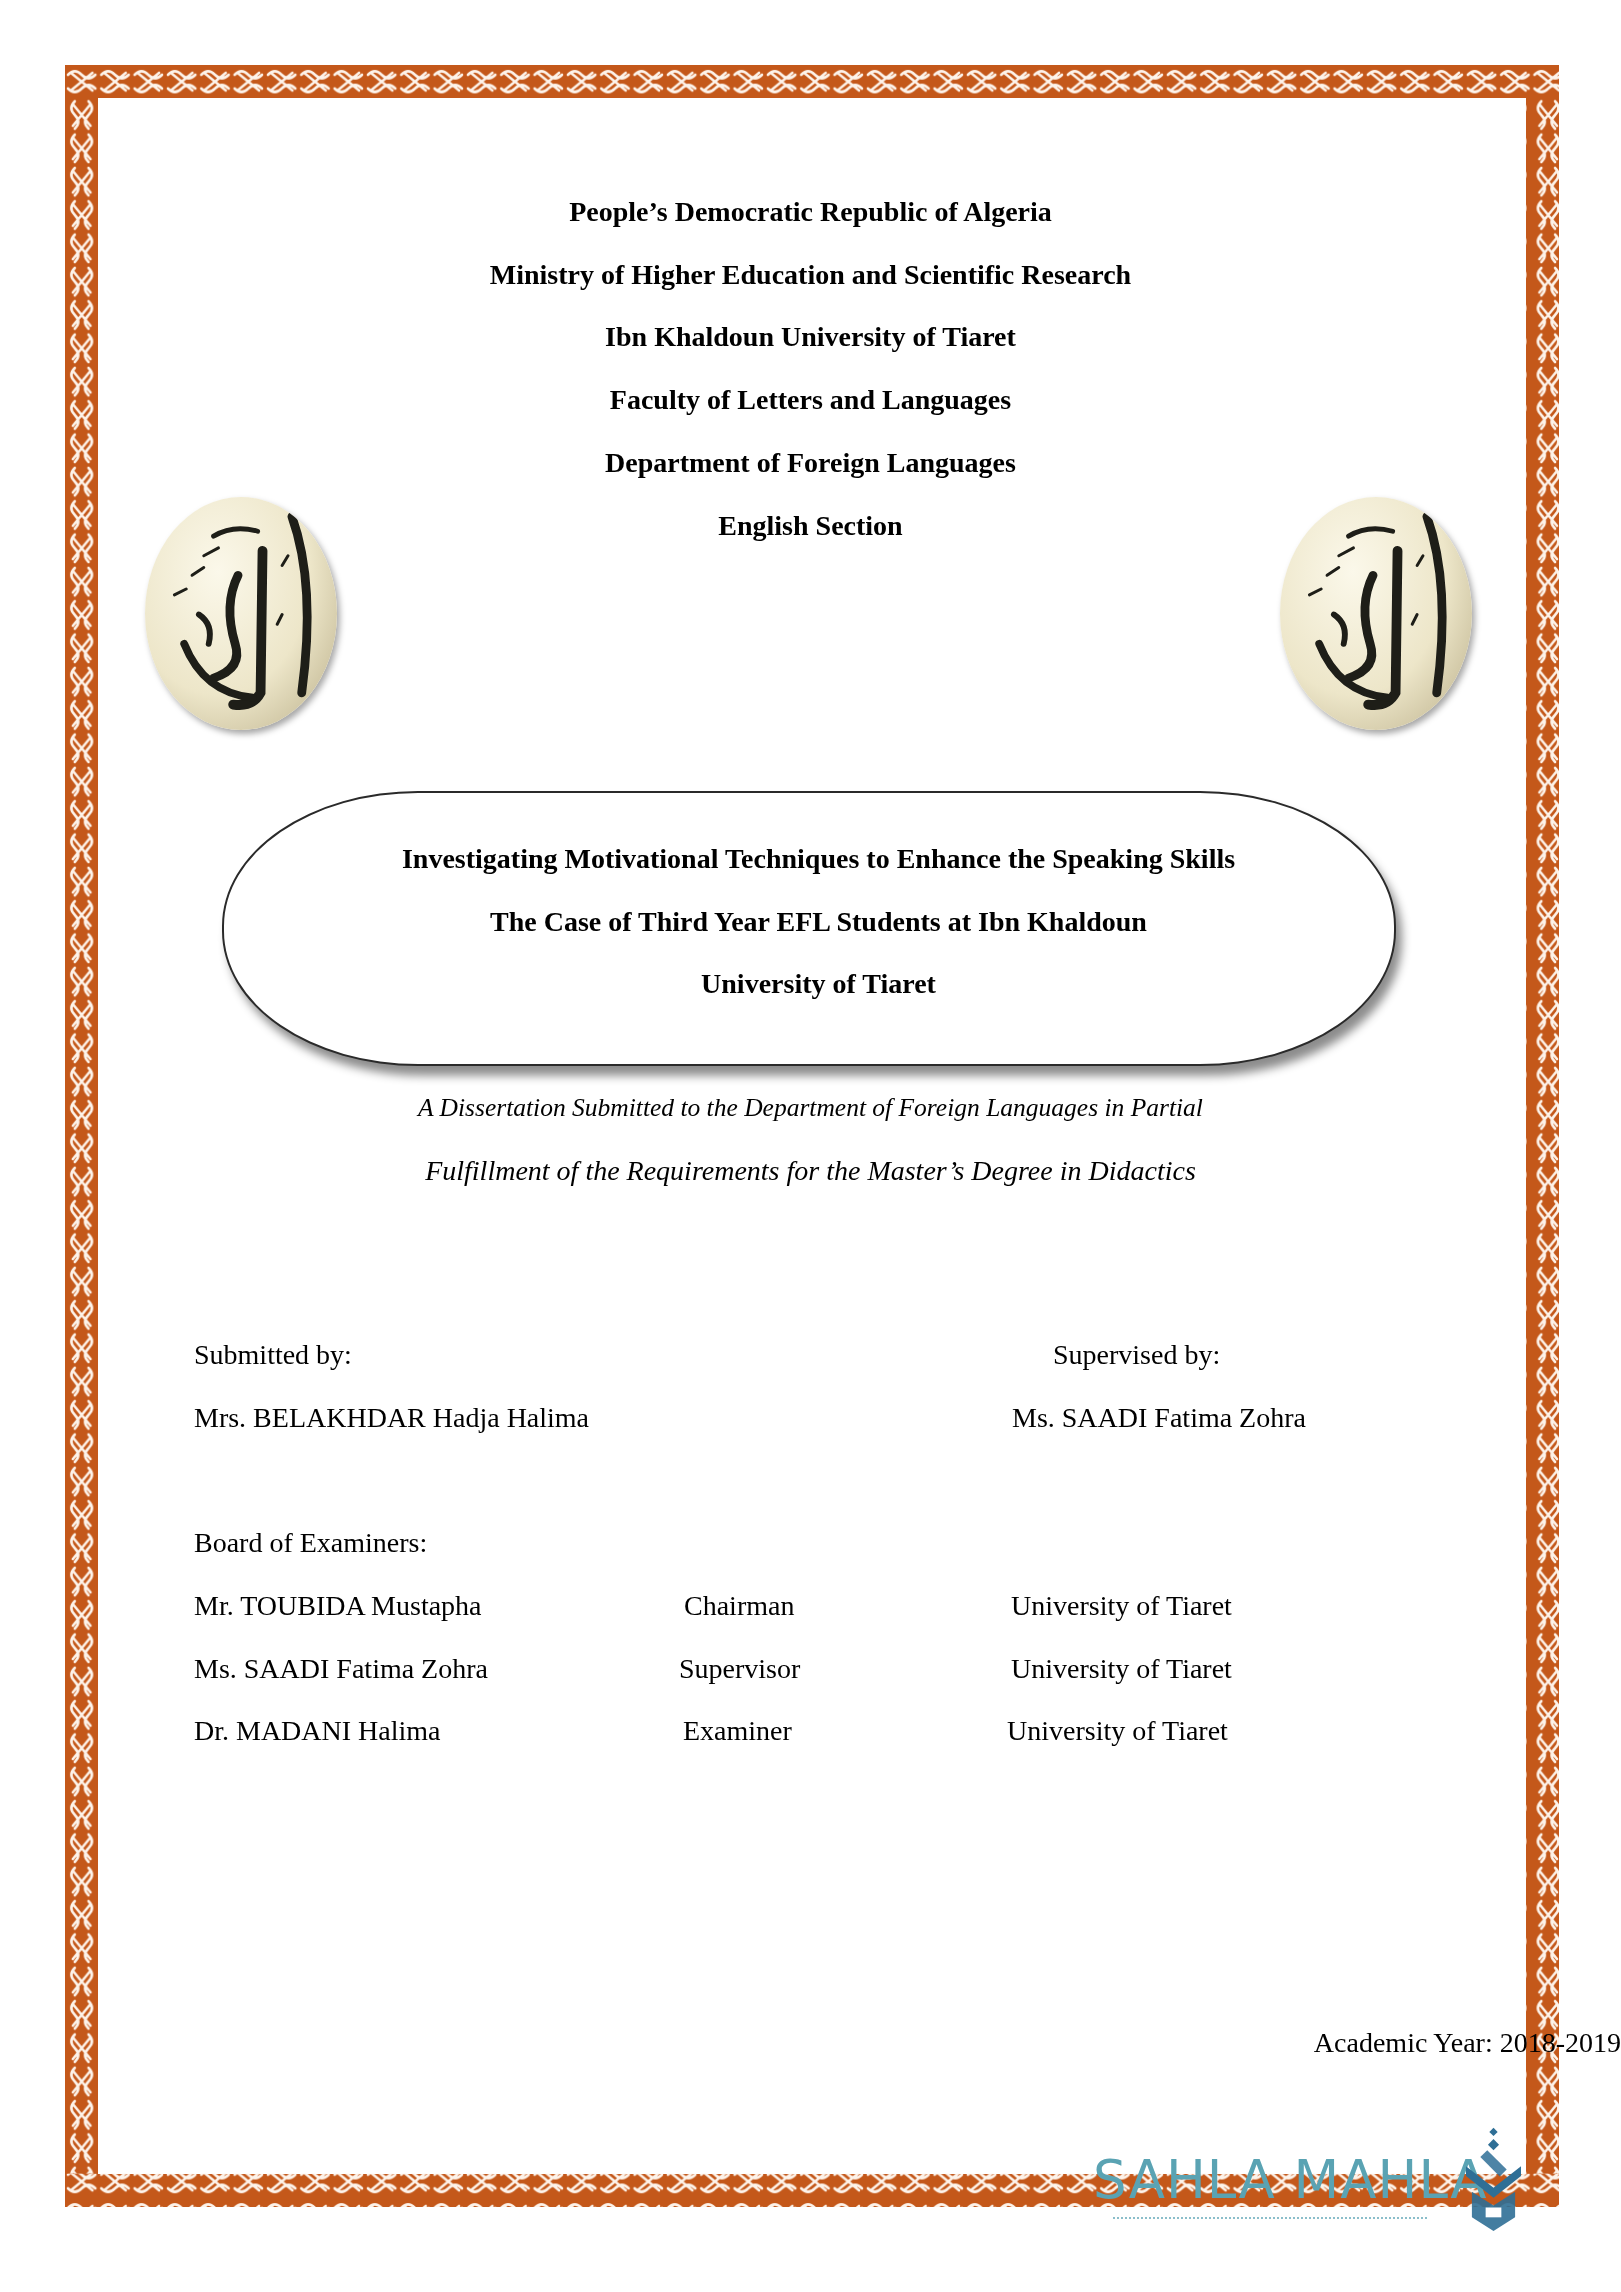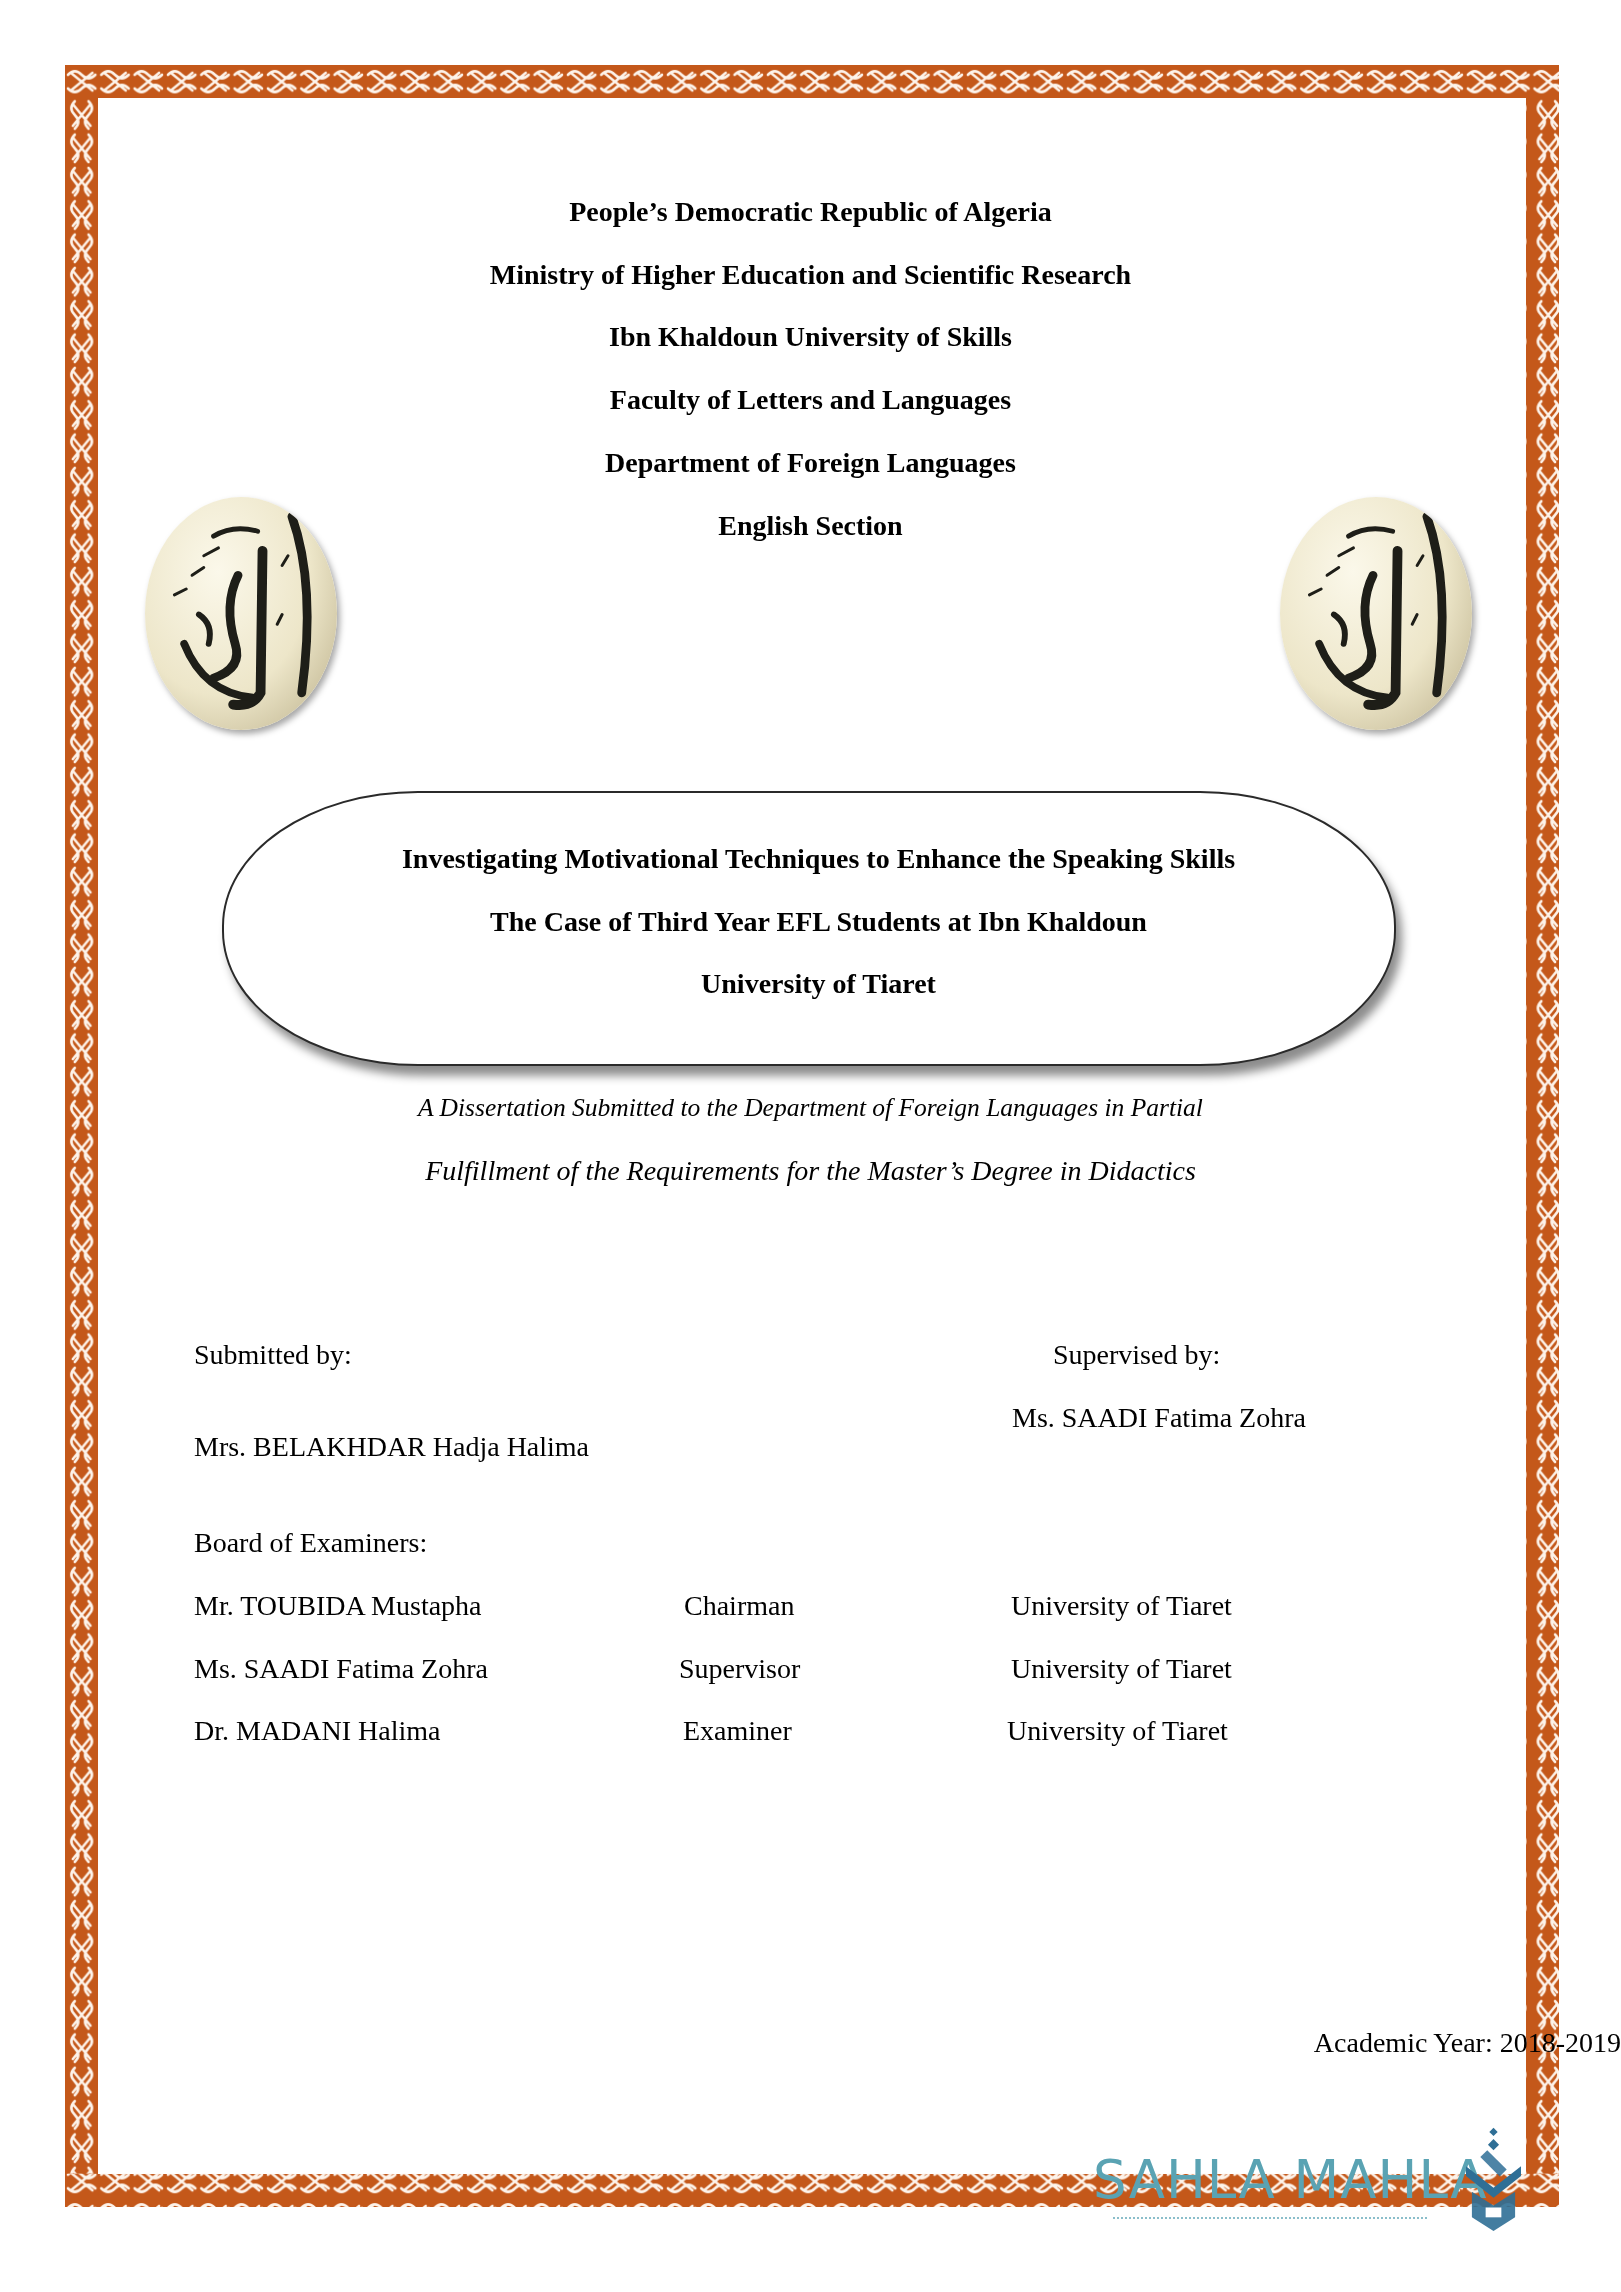--- a/index.html
+++ b/index.html
@@ -49,21 +49,21 @@
     </defs>
     <rect x="0" y="0" width="1524" height="34" fill="url(#knotH)"></rect>
     <rect x="0" y="2151" width="1524" height="34" fill="url(#knotH)"></rect>
     <rect x="0" y="34" width="34" height="2117" fill="url(#knotV)"></rect>
     <rect x="1490" y="34" width="34" height="2117" fill="url(#knotV)"></rect>
   </svg>
 </div>
 
 <div class="center-line hdr" style="top:196px;">People’s Democratic Republic of Algeria</div>
 <div class="center-line hdr" style="top:259px;">Ministry of Higher Education and Scientific Research</div>
-<div class="center-line hdr" style="top:321px;">Ibn Khaldoun University of Skills</div>
+<div class="center-line hdr" style="top:321px;">Ibn Khaldoun University of Tiaret</div>
 <div class="center-line hdr" style="top:384px;">Faculty of Letters and Languages</div>
 <div class="center-line hdr" style="top:447px;">Department of Foreign Languages</div>
 <div class="center-line hdr" style="top:510px;">English Section</div>
 
 <div class="seal" style="left:145px; top:497px;">
   <svg viewBox="0 0 196 238">
     <g fill="none" stroke="#1e1e18" stroke-linecap="round">
       <path d="M150 20 Q175 90 160 200" stroke-width="9"></path>
       <path d="M120 55 L118 200 Q110 215 90 212" stroke-width="10"></path>
       <path d="M95 80 Q80 110 92 150 Q100 175 70 185" stroke-width="9"></path>
@@ -93,21 +93,21 @@
 <div class="title-box"></div>
 <div class="center-line title-line" style="top:843px;">Investigating Motivational Techniques to Enhance the Speaking Skills</div>
 <div class="center-line title-line" style="top:906px;">The Case of Third Year EFL Students at Ibn Khaldoun</div>
 <div class="center-line title-line" style="top:968px;">University of Tiaret</div>
 
 <div class="center-line italic-line" style="top:1093px;">A Dissertation Submitted to the Department of Foreign Languages in Partial</div>
 <div class="center-line italic-line" style="top:1155px; font-size:28px;">Fulfillment of the Requirements for the Master’s Degree in Didactics</div>
 
 <div class="body-text" style="left:194px; top:1339px;">Submitted by:</div>
 <div class="body-text" style="left:1053px; top:1339px;">Supervised by:</div>
-<div class="body-text" style="left:194px; top:1402px;margin-top:29px;">Mrs. BELAKHDAR Hadja Halima</div>
+<div class="body-text" style="left:194px; top:1402px;">Mrs. BELAKHDAR Hadja Halima</div>
 <div class="body-text" style="left:1012px; top:1402px;">Ms. SAADI Fatima Zohra</div>
 
 <div class="body-text" style="left:194px; top:1527px;">Board of Examiners:</div>
 
 <div>
   <div class="body-text" style="left:194px; top:1590px;">Mr. TOUBIDA Mustapha</div>
   <div class="body-text" style="left:684px; top:1590px;">Chairman</div>
   <div class="body-text" style="left:1011px; top:1590px;">University of Tiaret</div>
 </div>
 <div>

